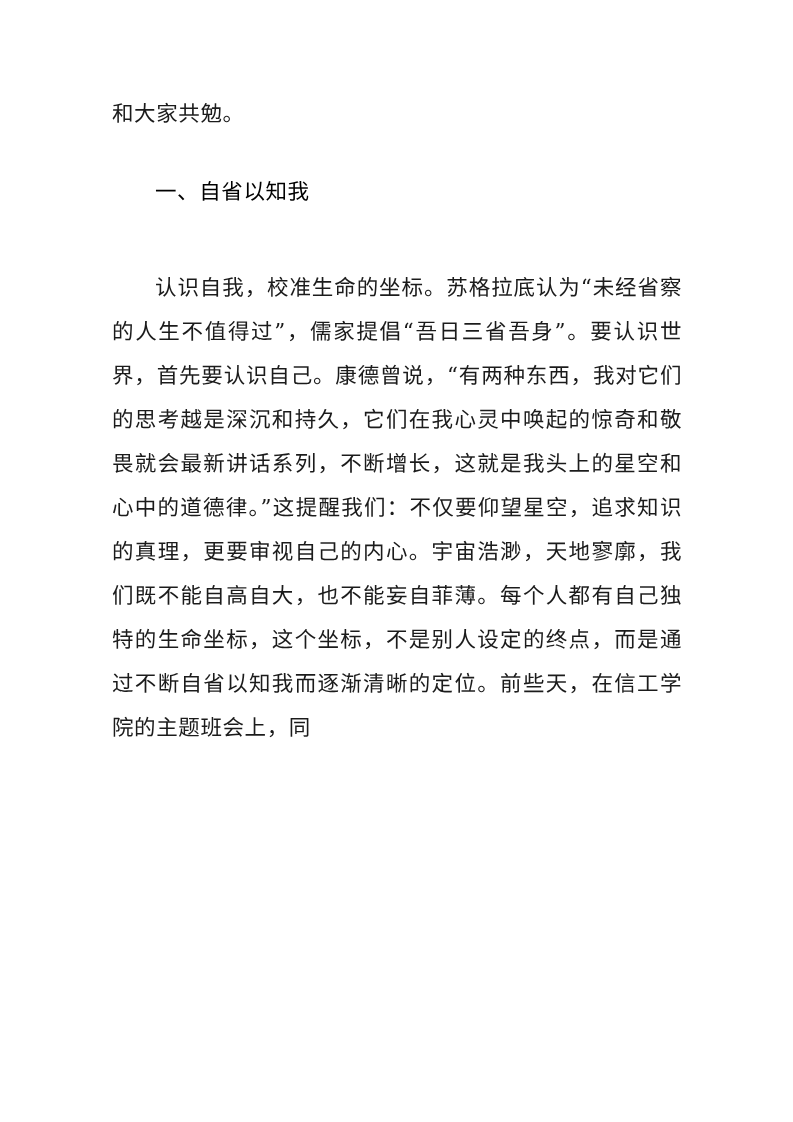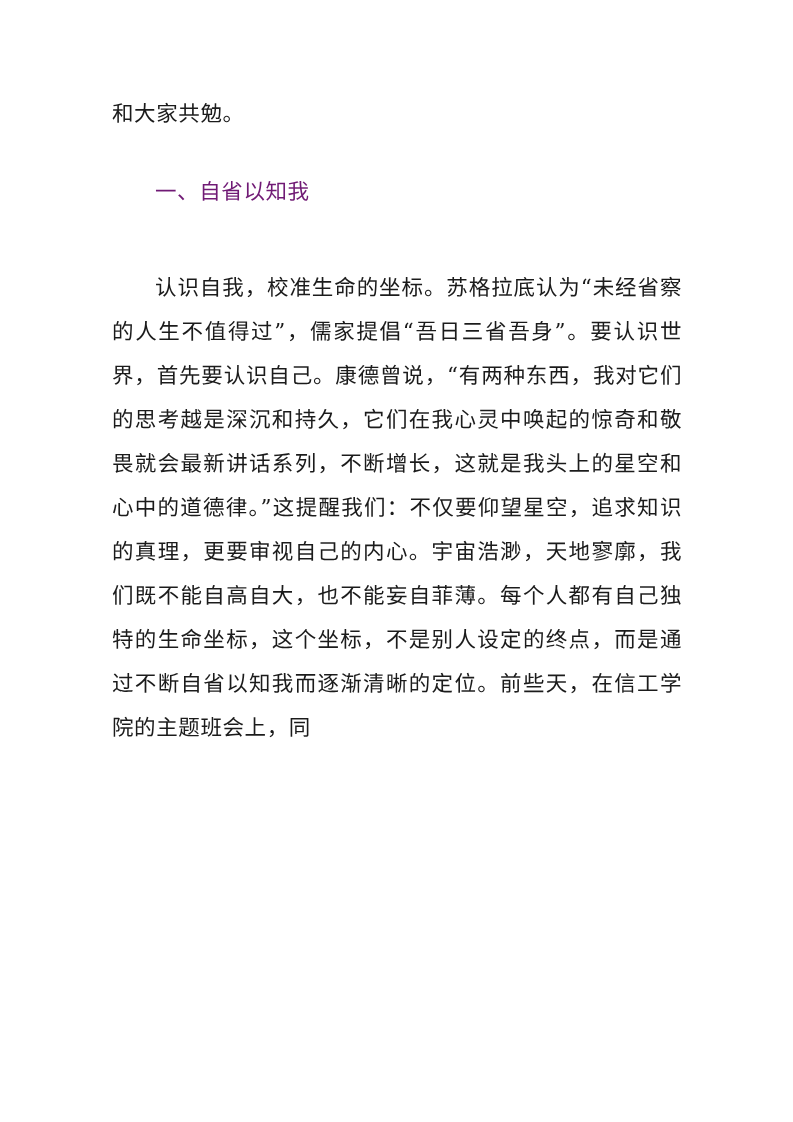--- a/index.html
+++ b/index.html
@@ -41,21 +41,21 @@
     text-indent: 2em;
   }
   .gap-small { height: 12px; }
   .gap-med { height: 22px; }
   .heading {
     font-size: 21.5px;
     line-height: 44px;
     letter-spacing: 0.6px;
     margin: 0 0 18px 0;
     text-indent: 2em;
-    color: #701a75;
+    color: #000000;
   }
 </style>
 </head>
 <body>
 
 <div class="page">
   <div class="content">
 
     <p class="para">和大家共勉。</p>
 

